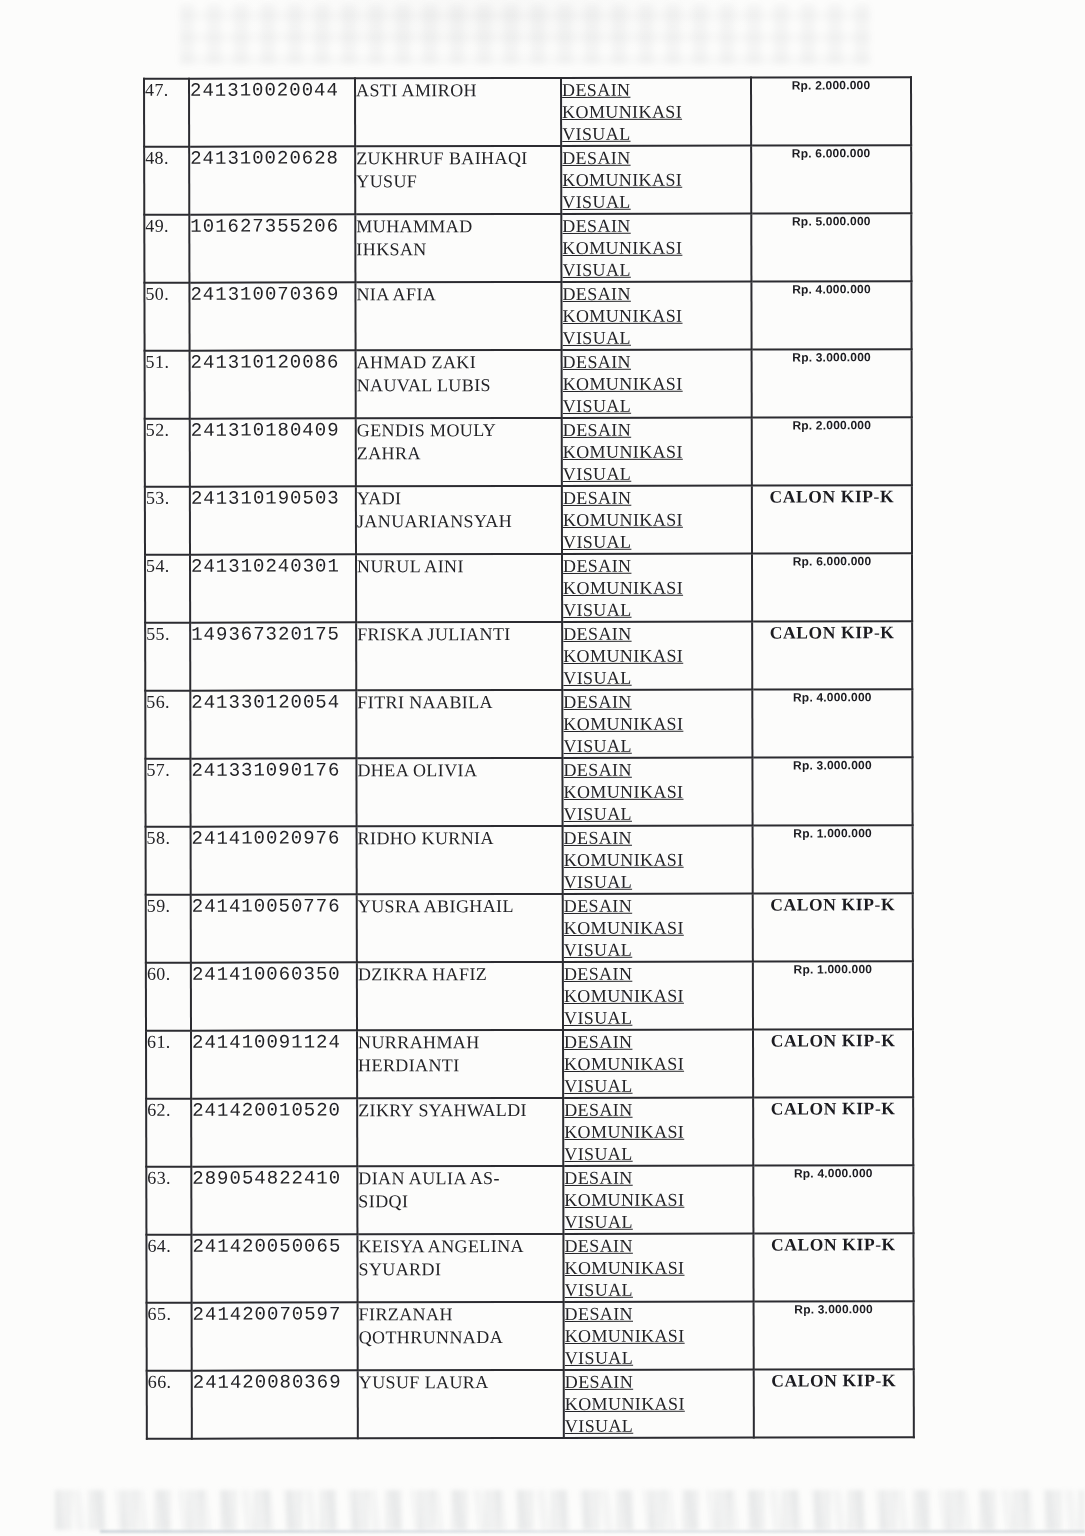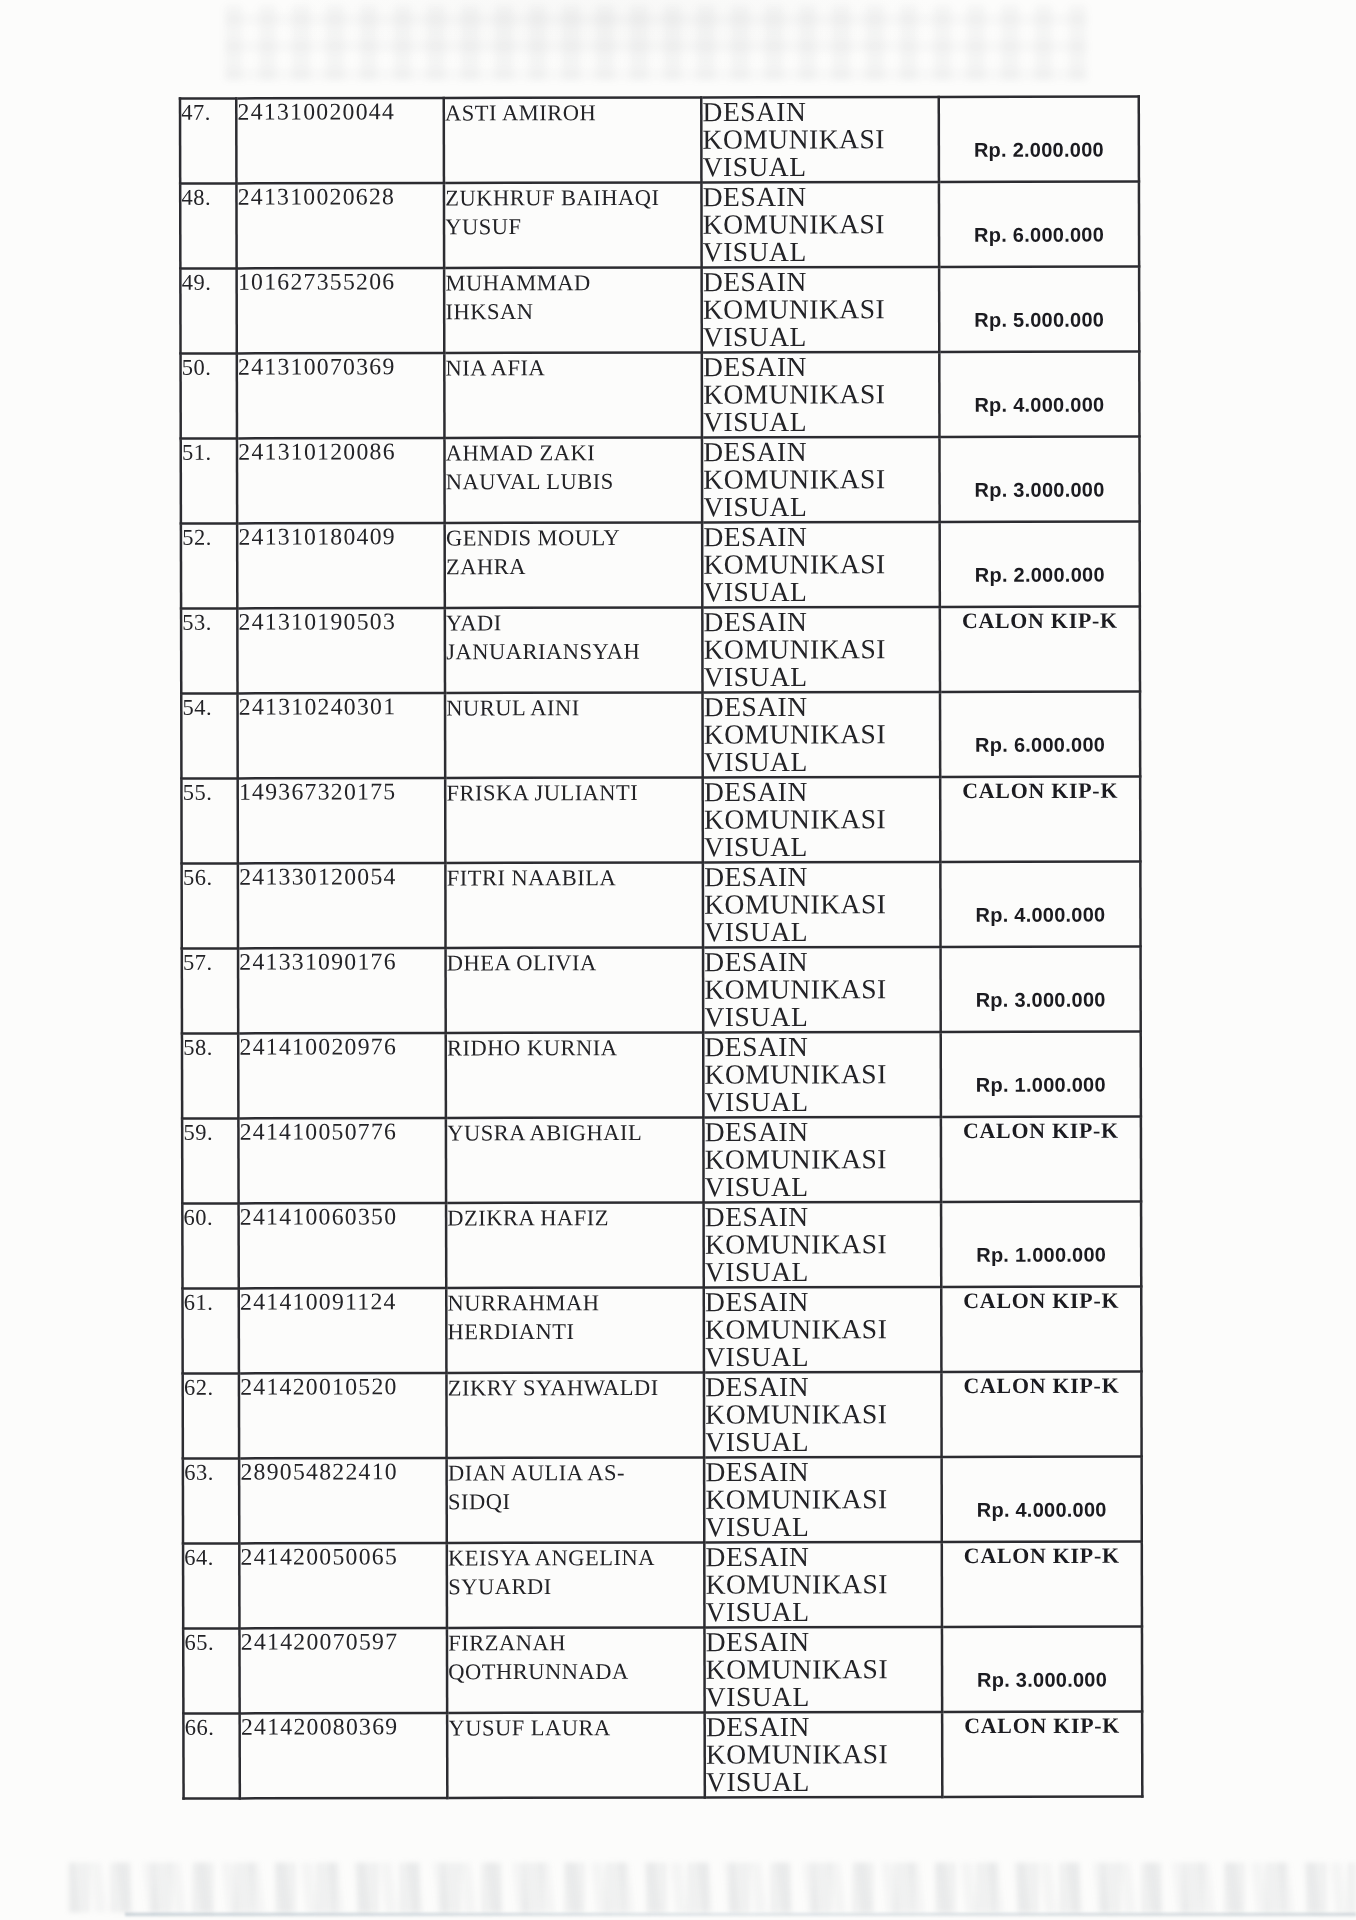--- a/index.html
+++ b/index.html
@@ -61,43 +61,44 @@
     padding-left: 7px;
     font-size: 18px;
     letter-spacing: 0.4px;
   }
   td.c-id { padding: 3px 2px 0 11px; }
   .id-text {
     font-size: 19px;
     letter-spacing: 1px;
     line-height: 22px;
     white-space: nowrap;
+    font-family: Liberation Mono, monospace;
   }
   td.c-name { padding: 4px 2px 0 8px; font-family: Liberation Serif, serif; }
   .name-text {
     font-size: 18px;
     letter-spacing: 0.4px;
     line-height: 23px;
     white-space: pre-line;
   }
   td.c-prog { padding: 3px 0 0 7px; }
   .prog-text {
     width: 132px;
-    font-size: 22px;
+    font-size: 18px;
     letter-spacing: 0.4px;
     line-height: 22px;
+    text-decoration: underline;
   }
   td.c-amt { padding: 4px 4px 0 4px; text-align: center; }
   .amount-rp {
     font-family: "Liberation Sans", sans-serif;
     font-weight: 700;
-    font-size: 16px;
+    font-size: 12px;
     letter-spacing: 0.2px;
     color: #1b1b20;
-    margin-top: 34px;
   }
   .amount-kip {
     font-family: "Liberation Serif", serif;
     font-weight: 700;
     font-size: 17.5px;
     letter-spacing: 0.6px;
     color: #1b1b20;
   }
 </style>
 </head>

